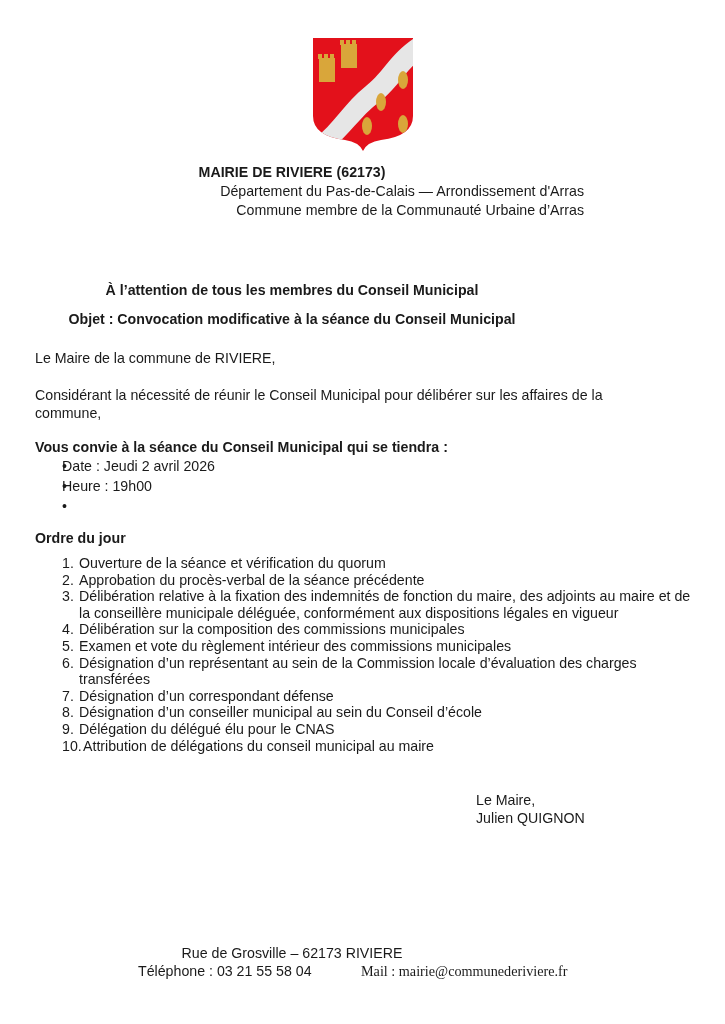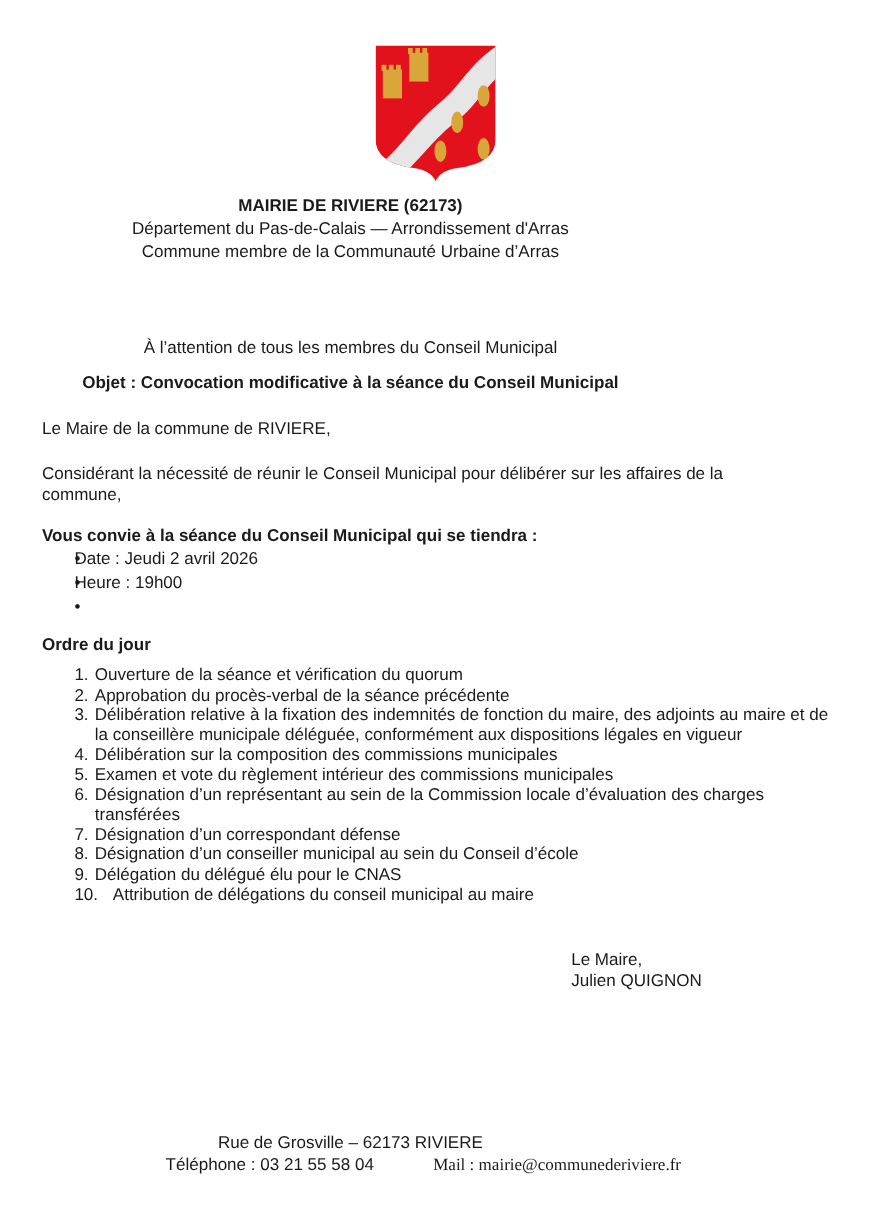--- a/index.html
+++ b/index.html
@@ -4,39 +4,39 @@
 <style>
   html, body { margin: 0; padding: 0; background: #ffffff; }
   body {
     width: 725px; height: 1024px; position: relative; overflow: hidden;
     font-family: "Liberation Sans", "DejaVu Sans", sans-serif;
     color: #1a1a1a; font-size: 14.2px;
   }
   .crest { position: absolute; left: 311px; top: 36px; width: 104px; height: 117px; }
   .center { position: absolute; left: 0; width: 584px; text-align: center; }
   .hdr-title { top: 163px; font-weight: bold; line-height: 19px; }
-  .hdr-line { line-height: 20px; }
+  .hdr-line { line-height: 20px; text-align: right; }
   .hdr-l1 { top: 181px; }
   .hdr-l2 { top: 200px; }
-  .att { top: 282px; font-weight: normal; }
+  .att { top: 282px; font-weight: bold; }
   .obj { top: 311px; font-weight: bold; }
   .abs { position: absolute; left: 35px; }
   .p1 { top: 350px; }
   .p2 { top: 386px; width: 620px; line-height: 18px; }
   .p3 { top: 439px; font-weight: bold; }
   ul.details { position: absolute; left: 35px; top: 456px; margin: 0; padding: 0; list-style: none; }
   ul.details li { position: relative; padding-left: 27px; line-height: 20px; }
   ul.details li .bullet { position: absolute; left: 27px; }
   ul.details li .txt { }
   .ordre-title { top: 530px; font-weight: bold; }
   ol.agenda { position: absolute; left: 35px; top: 555px; margin: 0; padding: 0; list-style: none; width: 670px; }
   ol.agenda li { position: relative; padding-left: 27px; line-height: 16.6px; }
   ol.agenda li .num { position: absolute; left: 27px; }
   ol.agenda li .txt { display: block; margin-left: 17px; }
-  ol.agenda li.two-digit .txt { margin-left: 32px; }
+  ol.agenda li.two-digit .txt { margin-left: 21px; }
   .sig { position: absolute; left: 476px; top: 791px; line-height: 18px; }
   .foot1 { top: 945px; }
   .foot2 { position: absolute; top: 963px; left: 0; width: 725px; }
   .foot2 .tel { position: absolute; left: 138px; }
   .foot2 .mail { position: absolute; left: 361px; font-family: Liberation Serif, serif; }
 </style>
 </head>
 <body>
 
 <div class="crest">

